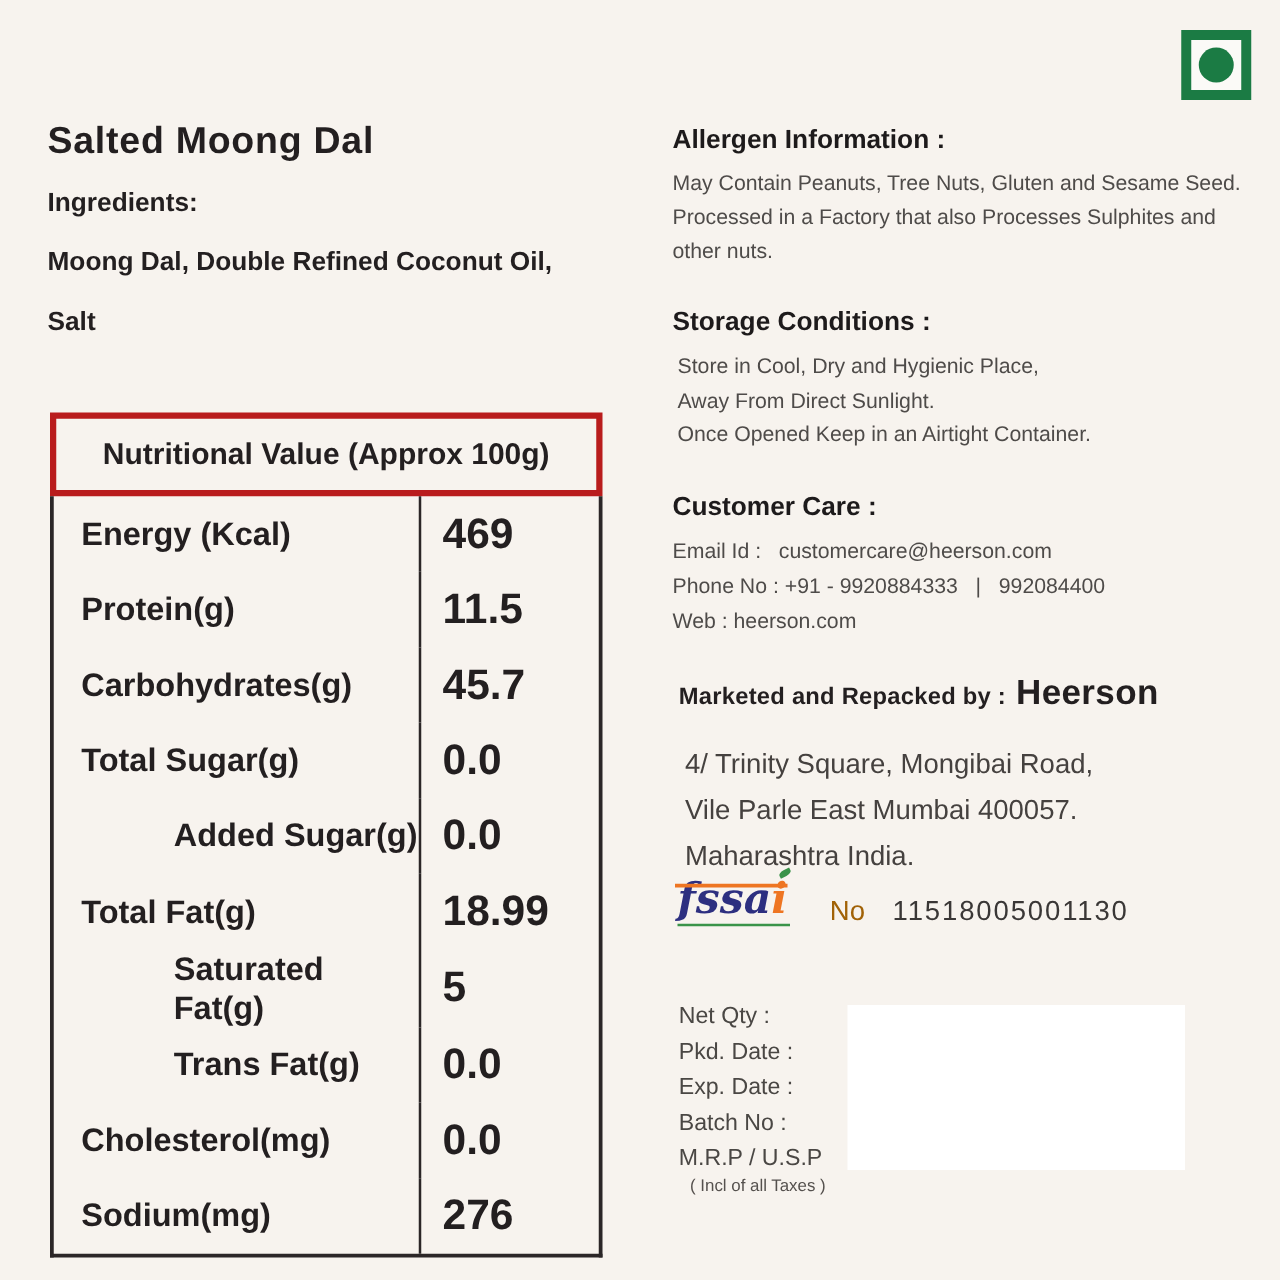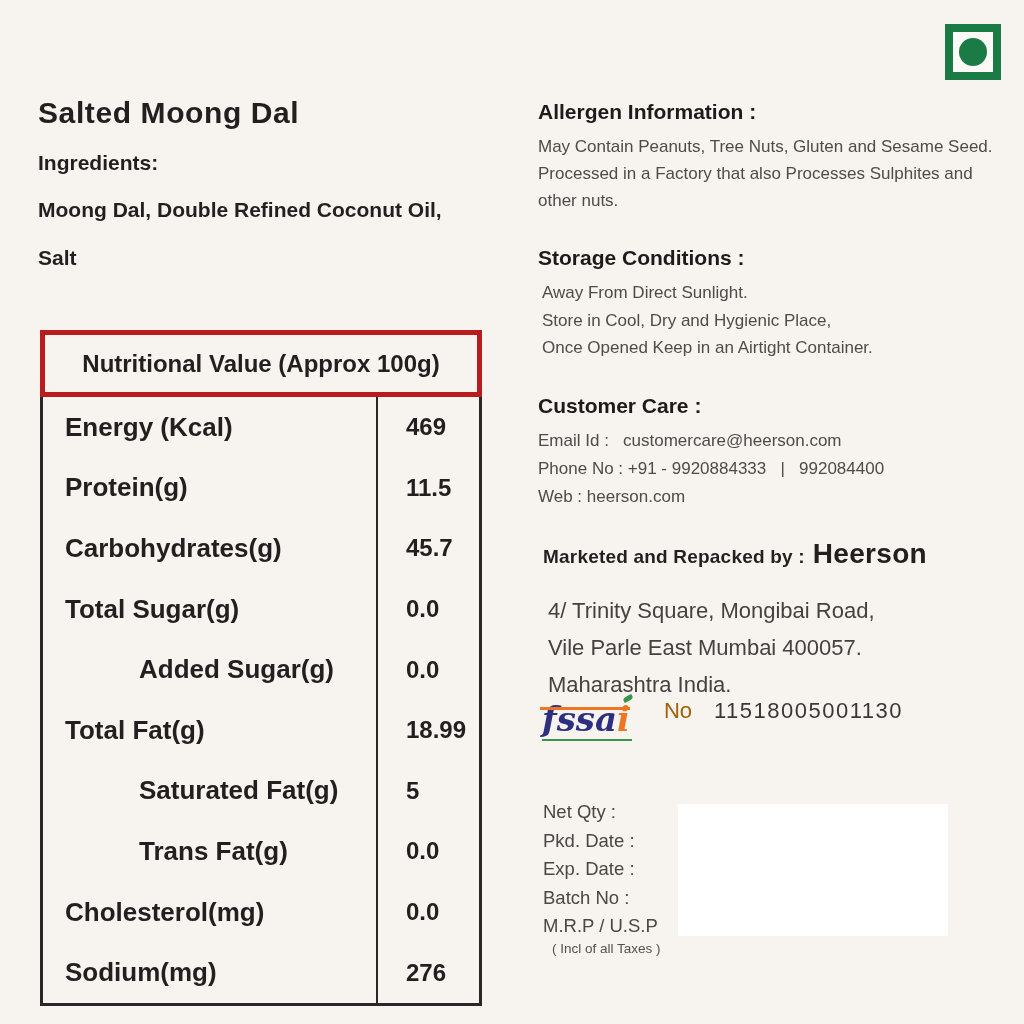--- a/index.html
+++ b/index.html
@@ -17,40 +17,40 @@
   .ingredients-label{position:absolute;left:38px;top:151px;font-size:21px;font-weight:bold;}
   .ing-line1{position:absolute;left:38px;top:198px;font-size:21px;font-weight:bold;}
   .ing-line2{position:absolute;left:38px;top:246px;font-size:21px;font-weight:bold;}
   
   .nt{position:absolute;left:40px;top:330px;width:442px;height:676px;box-sizing:border-box;}
   .nt-header{box-sizing:border-box;height:67px;border:5px solid #b91c1c;display:flex;
     align-items:center;justify-content:center;font-size:24px;font-weight:bold;}
   .nt-body{box-sizing:border-box;height:609px;border:3px solid #2b2627;border-top:none;
     display:flex;flex-direction:column;}
   .nt-row{flex:1;display:flex;}
-  .nt-lbl{width:335px;box-sizing:border-box;border-right:2.5px solid #2b2627;
+  .nt-lbl{width:294px;box-sizing:border-box;border-right:2.5px solid #2b2627;
     display:flex;align-items:center;padding-left:22px;font-size:26px;font-weight:bold;}
   .nt-lbl.indent{padding-left:96px;}
-  .nt-val{flex:1;display:flex;align-items:center;padding-left:28px;font-size:24px;font-weight:bold;}
+  .nt-val{flex:1;display:flex;align-items:center;padding-left:17px;font-size:34px;font-weight:bold;}
   
   .rblock{position:absolute;left:538px;width:470px;}
   .rhead{font-size:21px;font-weight:bold;color:#1d1a1b;margin:0 0 9px 0;}
   .rline{font-size:17px;color:#4e4b49;line-height:27px;white-space:pre-wrap;}
   .allergen{top:100px;}
   .storage{top:246px;}
   .storage .rline{padding-left:4px;line-height:27.5px;}
   .customer{top:394px;}
   .customer .rline{line-height:28px;}
   .marketed{top:538px;display:flex;align-items:baseline;left:543px;}
   .marketed-label{font-size:19px;font-weight:bold;letter-spacing:.2px;}
   .marketed-brand{font-size:28px;font-weight:bold;margin-left:8px;letter-spacing:.3px;}
   .address{top:592px;left:548px;}
   .address .rline{font-size:22px;color:#45413f;line-height:37px;}
   
-  .fssai-row{top:698px;left:540px;display:flex;align-items:flex-start;}
+  .fssai-row{top:698px;left:540px;display:flex;align-items:flex-end;}
   .fssai-logo{position:relative;display:inline-block;
     font-family:"DejaVu Serif",serif;font-style:italic;font-weight:bold;font-size:34px;
     line-height:1;padding:4px 6px 6px 2px;}
   .fssai-bar-top{position:absolute;left:0;right:6px;top:9px;height:3px;background:#ee7522;}
   .fssai-bar-bottom{position:absolute;left:2px;right:4px;bottom:1px;height:2.5px;background:#3a9349;}
   .fssa{color:#2d2f80;}
   .fi{color:#ee7522;position:relative;}
   .leaf{position:absolute;width:10px;height:5px;background:#3a9349;
     border-radius:50% 0 50% 0;top:-3px;right:-3px;transform:rotate(-28deg);}
   .fssai-no-label{font-size:22px;color:#a16207;margin-left:28px;}
@@ -123,22 +123,22 @@
 
   <div class="rblock allergen">
     <div class="rhead">Allergen Information :</div>
     <div class="rline">May Contain Peanuts, Tree Nuts, Gluten and Sesame Seed.</div>
     <div class="rline">Processed in a Factory that also Processes Sulphites and</div>
     <div class="rline">other nuts.</div>
   </div>
 
   <div class="rblock storage">
     <div class="rhead">Storage Conditions :</div>
+    <div class="rline">Store in Cool, Dry and Hygienic Place,</div>
     <div class="rline">Away From Direct Sunlight.</div>
-    <div class="rline">Store in Cool, Dry and Hygienic Place,</div>
     <div class="rline">Once Opened Keep in an Airtight Container.</div>
   </div>
 
   <div class="rblock customer">
     <div class="rhead">Customer Care :</div>
     <div class="rline">Email Id :   customercare@heerson.com</div>
     <div class="rline">Phone No : +91 - 9920884333   |   992084400</div>
     <div class="rline">Web : heerson.com</div>
   </div>
 

